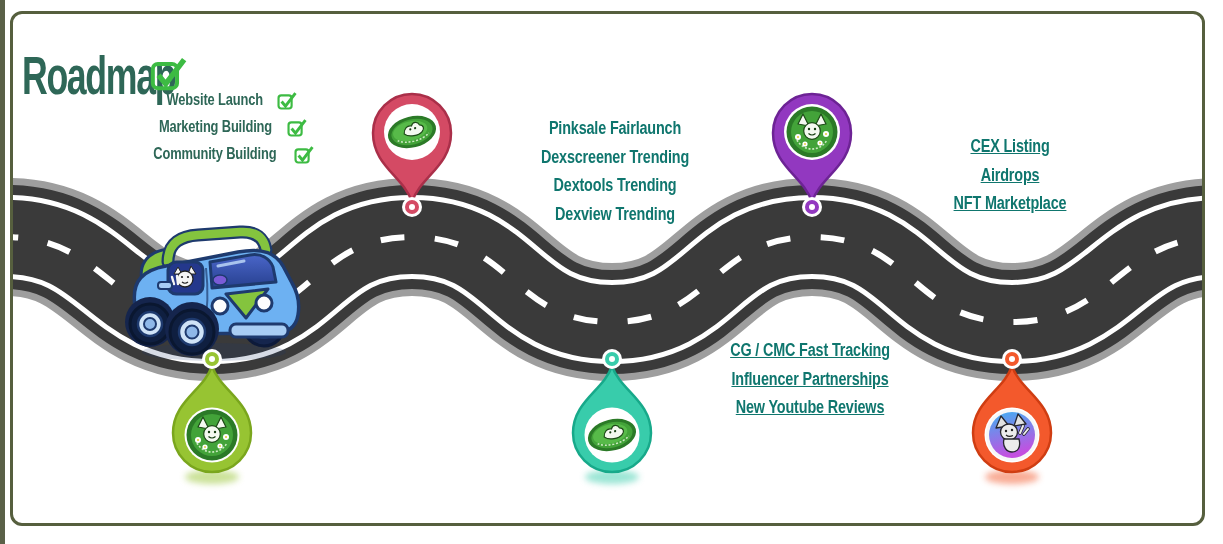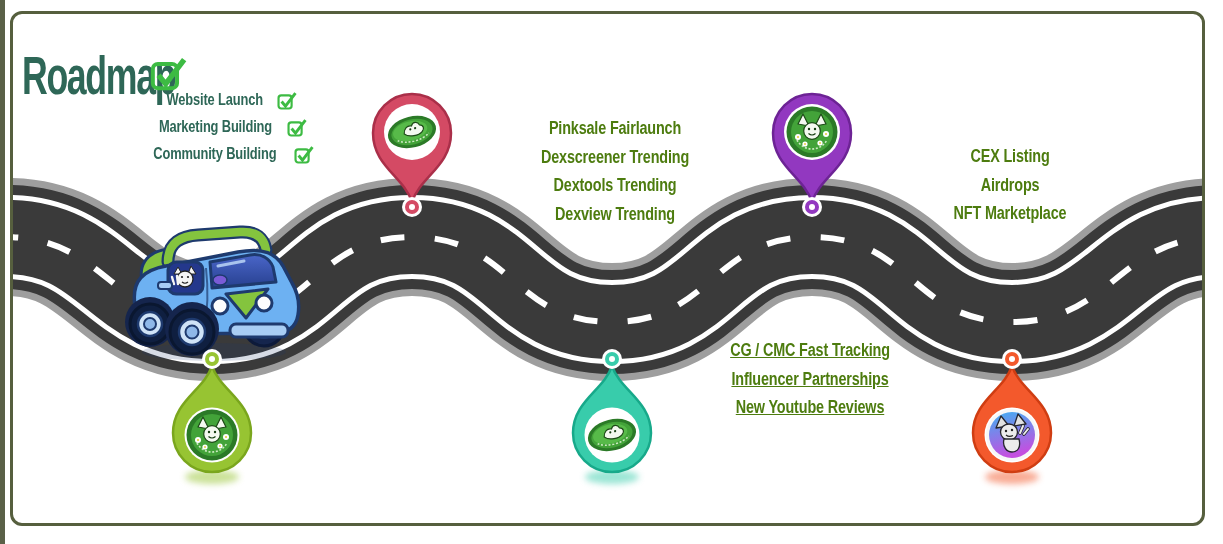--- a/index.html
+++ b/index.html
@@ -13,25 +13,25 @@
          font-weight:bold;letter-spacing:-2px;transform:scaleX(.66);transform-origin:left top;
          white-space:nowrap;}
   .title-chk{position:absolute;left:150px;top:54px;width:37px;height:37px;}
   .chk rect{fill:none;stroke:#3dbb43;stroke-width:2.8px;}
   .chk path{fill:none;stroke:#3dbb43;stroke-width:3.8px;}
   .checklist{position:absolute;left:85px;top:86px;width:280px;}
   .chk-row{display:flex;align-items:center;justify-content:center;height:27px;gap:0;}
   .chk-row .lbl{color:#2e6757;font-size:16.5px;font-weight:bold;letter-spacing:-.2px;
                 transform:scaleX(.78);transform-origin:center;white-space:nowrap;}
   .chk-row svg{width:20px;height:20px;flex:0 0 auto;}
-  .mblock{position:absolute;width:280px;text-align:center;color:#4d7c0f;font-weight:bold;
+  .mblock{position:absolute;width:280px;text-align:center;color:#0f766e;font-weight:bold;
           font-size:18px;line-height:28.5px;}
   .mline{transform:scaleX(.8);transform-origin:center;white-space:nowrap;letter-spacing:-.2px;}
   .mb-launch{left:475px;top:114px;}
-  .mb-expansion{left:870px;top:142px;}
+  .mb-expansion{left:870px;top:132px;text-decoration:underline;}
   .mb-community{left:270px;top:332px;}
   .mb-growth{left:670px;top:336px;text-decoration:underline;}
 </style>
 </head>
 <body>
 
 <div class="stage">
 
   <svg class="scene" width="1223" height="544" viewBox="0 0 1223 544">
     <defs>

